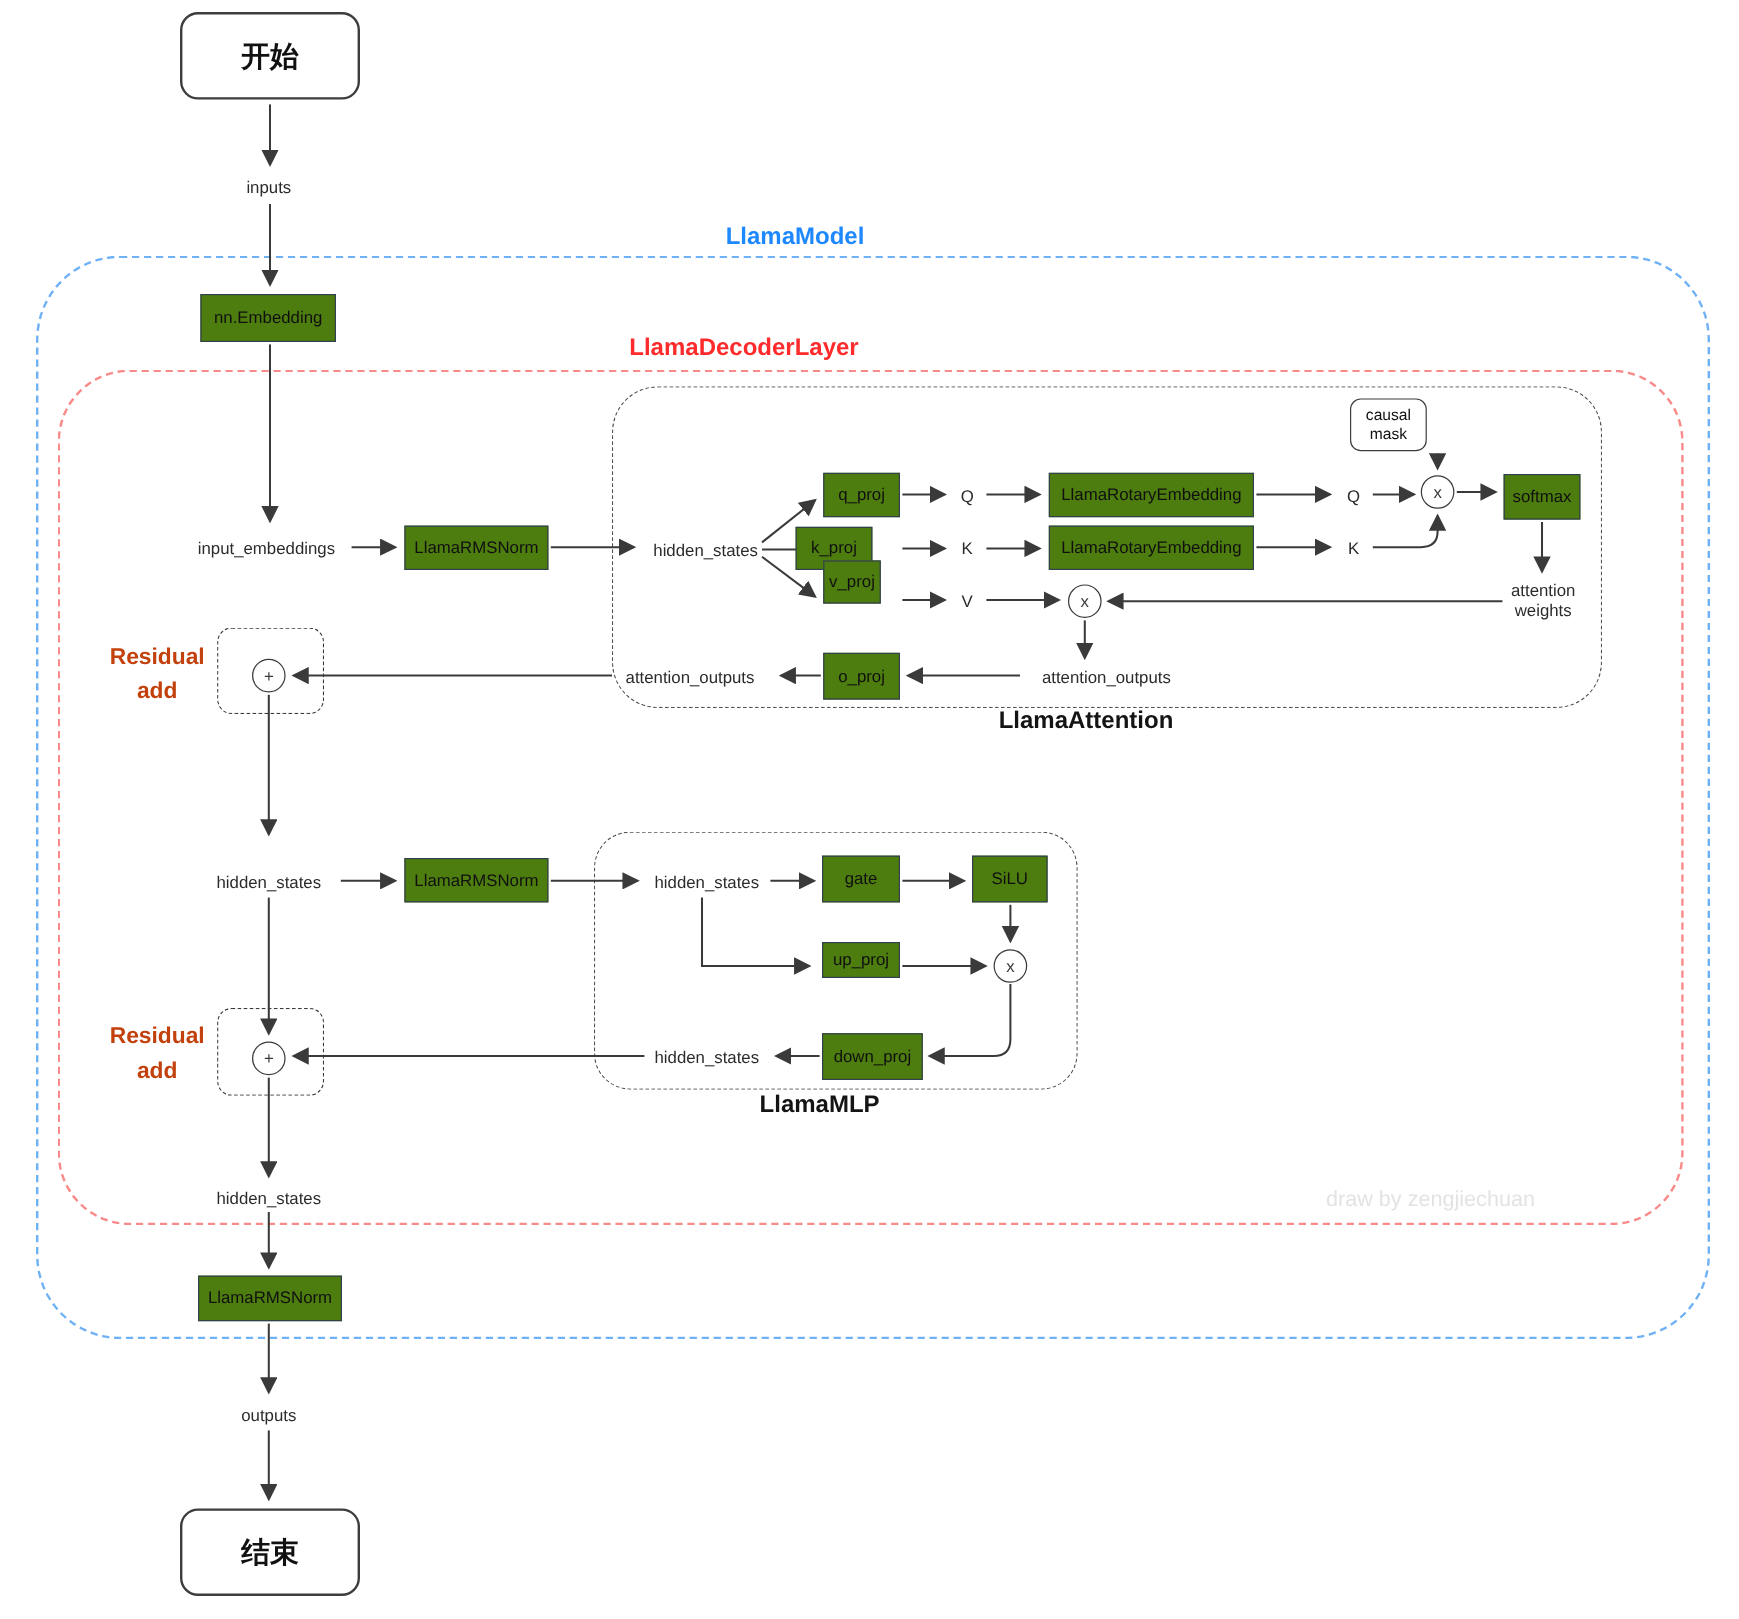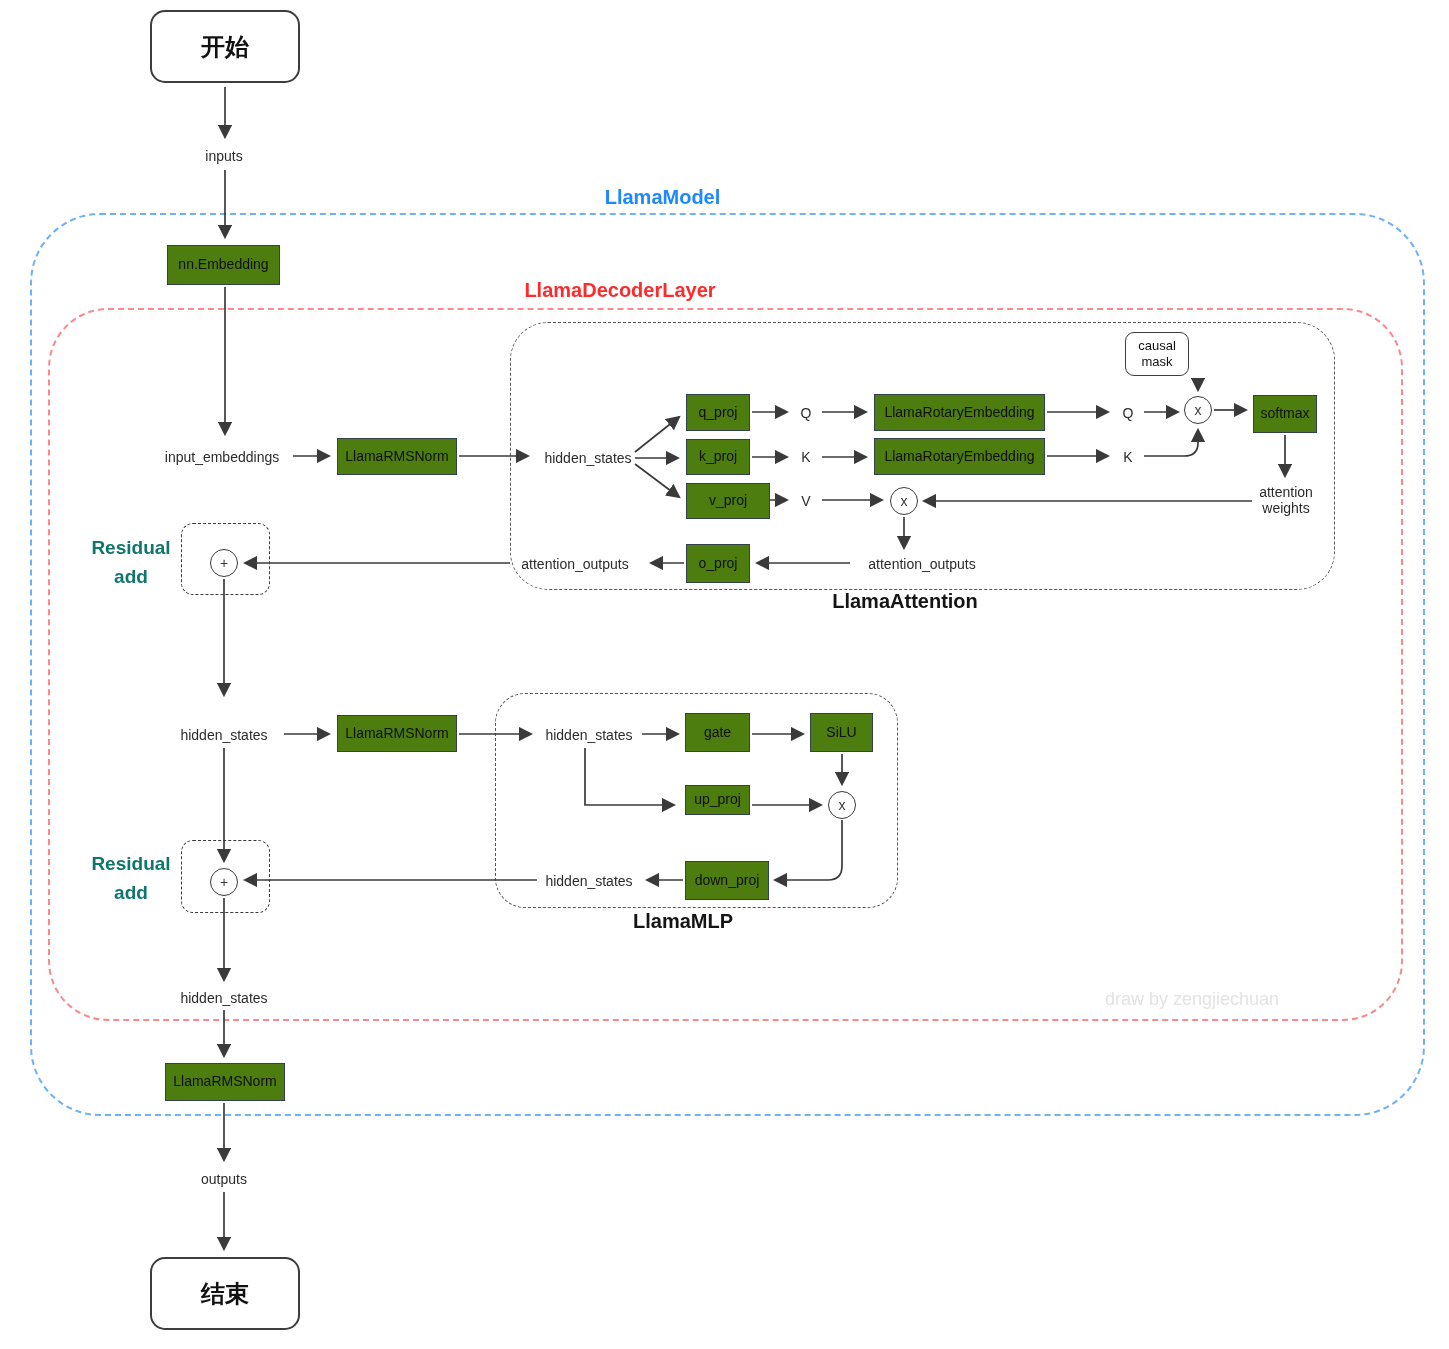--- a/index.html
+++ b/index.html
@@ -27,21 +27,21 @@
     position:absolute; box-sizing:border-box; background:#ffffff; border:2px solid #3d3d3d;
     border-radius:15px; display:flex; align-items:center; justify-content:center;
     font-size:24px; font-weight:bold; color:#111;
   }
   .rounded-note {
     position:absolute; box-sizing:border-box; background:#ffffff; border:1.6px solid #3d3d3d;
     border-radius:9px; display:flex; align-items:center; justify-content:center;
     font-size:13px; color:#111; text-align:center; line-height:1.2; padding:2px;
   }
   .lbl { position:absolute; font-size:14px; color:#2b2b2b; text-align:center; line-height:1.15; }
-  .lbl.big { font-size:19px; font-weight:bold; color:#0f766e; line-height:1.5; }
+  .lbl.big { font-size:19px; font-weight:bold; color:#c2410c; line-height:1.5; }
   .watermark { position:absolute; font-size:18px; color:#e3e3e3; white-space:nowrap; }
   .op {
     position:absolute; width:28px; height:28px; box-sizing:border-box; background:#ffffff;
     border:1.6px solid #3a3a3a; border-radius:50%; display:flex; align-items:center;
     justify-content:center; font-size:14px; color:#3a3a3a;
   }
   .dash-box { position:absolute; box-sizing:border-box; border:1.7px dashed #3a3a3a; border-radius:12px; }
 </style>
 </head>
 <body>
@@ -114,22 +114,22 @@
       <path d="M224 1192 V1249"></path>
     </g>
   </svg>
 
   <div class="terminal" style="left:150px; top:1257px; width:150px; height:73px;">结束</div>
   <div class="terminal" style="left:150px; top:10px; width:150px; height:73px;">开始</div>
 
   <div class="node" style="left:167px; top:245px; width:113px; height:40px;">nn.Embedding</div>
   <div class="node" style="left:337px; top:438px; width:120px; height:37px;">LlamaRMSNorm</div>
   <div class="node" style="left:686px; top:394px; width:64px; height:37px;">q_proj</div>
-  <div class="node" style="left:686px; top:439px; width:64px; height:36px;">k_proj</div>
-  <div class="node" style="left:686px; top:483px; width:84px; height:36px;">v_proj</div>
+  <div class="node" style="left:663px; top:439px; width:64px; height:36px;">k_proj</div>
+  <div class="node" style="left:686px; top:467px; width:48px; height:36px;">v_proj</div>
   <div class="node" style="left:874px; top:394px; width:171px; height:37px;">LlamaRotaryEmbedding</div>
   <div class="node" style="left:874px; top:438px; width:171px; height:37px;">LlamaRotaryEmbedding</div>
   <div class="node" style="left:1253px; top:395px; width:64px; height:38px;">softmax</div>
   <div class="node" style="left:686px; top:544px; width:64px; height:39px;">o_proj</div>
   <div class="node" style="left:685px; top:713px; width:65px; height:39px;">gate</div>
   <div class="node" style="left:810px; top:713px; width:63px; height:39px;">SiLU</div>
   <div class="node" style="left:685px; top:785px; width:65px; height:30px;">up_proj</div>
   <div class="node" style="left:685px; top:861px; width:84px; height:39px;">down_proj</div>
   <div class="node" style="left:337px; top:715px; width:120px; height:37px;">LlamaRMSNorm</div>
   <div class="node" style="left:165px; top:1063px; width:120px; height:38px;">LlamaRMSNorm</div>

